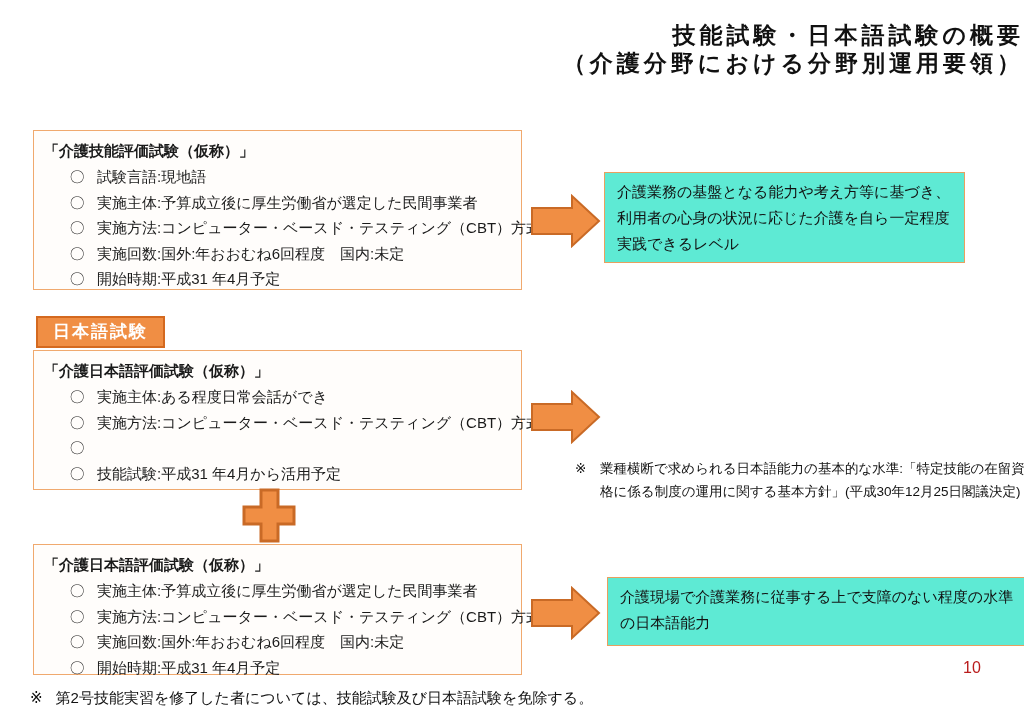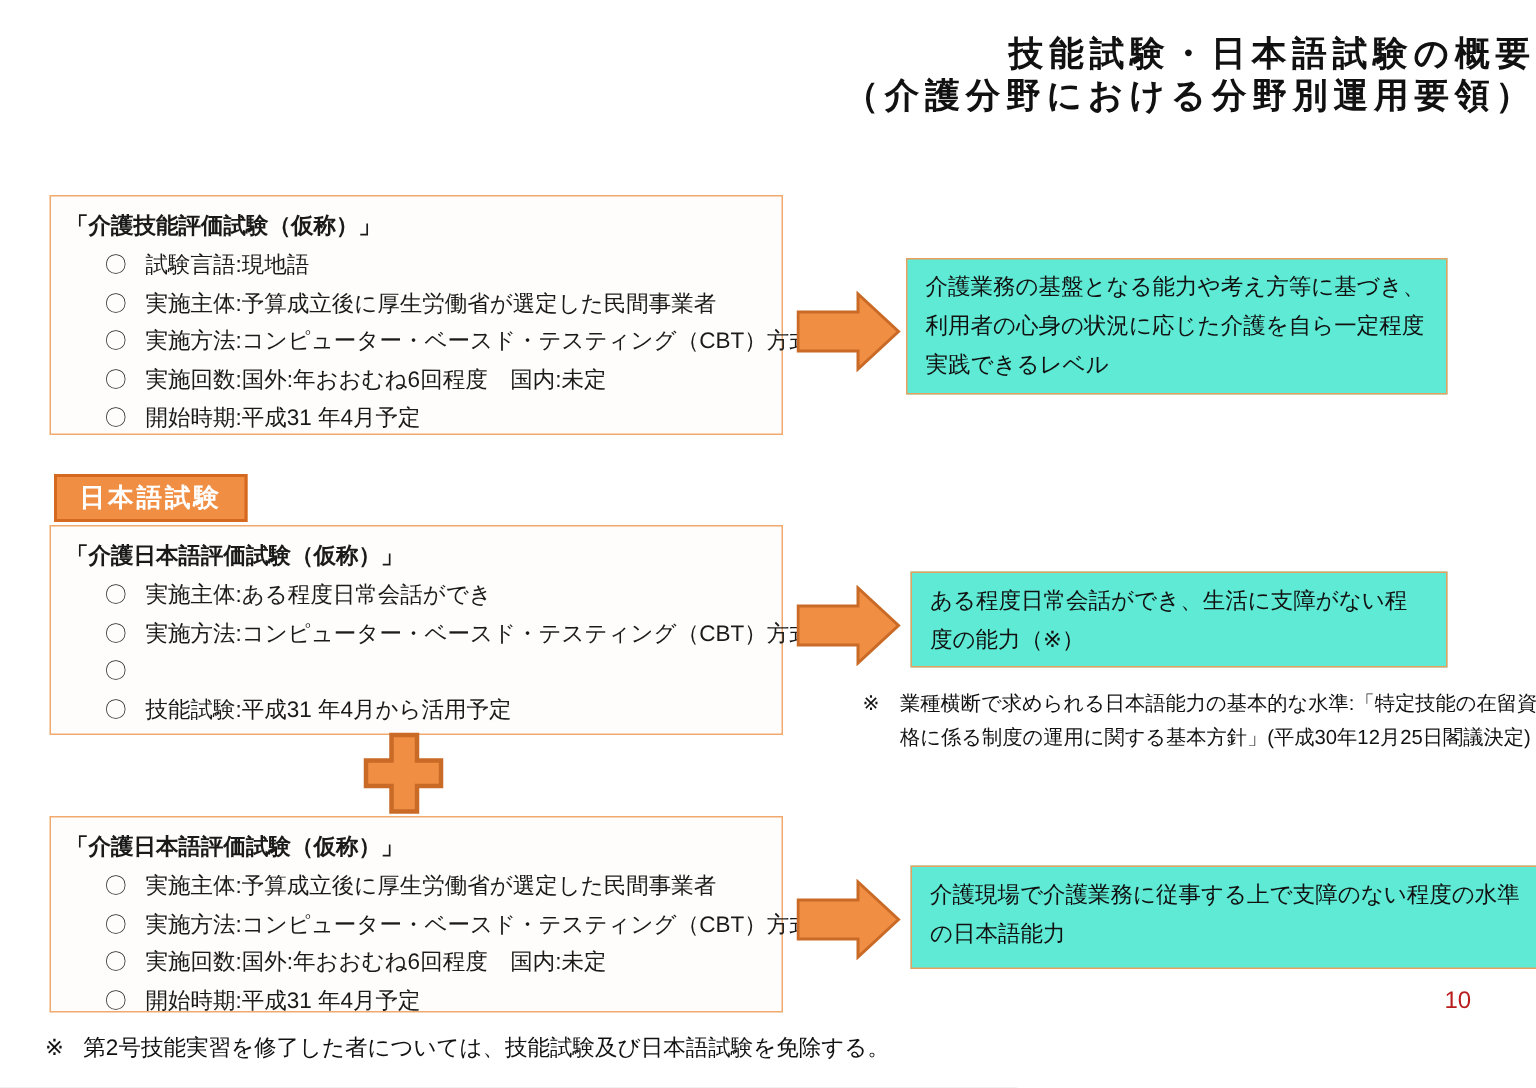--- a/index.html
+++ b/index.html
@@ -109,21 +109,20 @@
     <div class="item">
       <span class="marker">〇</span>
       <span>技能試験:平成31 年4月から活用予定</span>
     </div>
   </div>
 
   <svg class="arrow arrow2" viewBox="0 0 70 54">
     <polygon points="1,14 41,14 41,2 68,27 41,52 41,40 1,40" fill="#F08E44" stroke="#C96A26" stroke-width="2"></polygon>
   </svg>
 
-  <div class="callout callout2">ある程度日常会話ができ、生活に支障がない程度の能力（※）</div>
 
   <div class="side-note">
     <span class="marker">※</span>
     <span>業種横断で求められる日本語能力の基本的な水準:「特定技能の在留資格に係る制度の運用に関する基本方針」(平成30年12月25日閣議決定)</span>
   </div>
 
   <svg class="plus" viewBox="0 0 56 57">
     <path d="M20,3 H37 V20 H53 V37 H37 V54 H20 V37 H3 V20 H20 Z" fill="#F08E44" stroke="#C96A26" stroke-width="3"></path>
   </svg>
 

